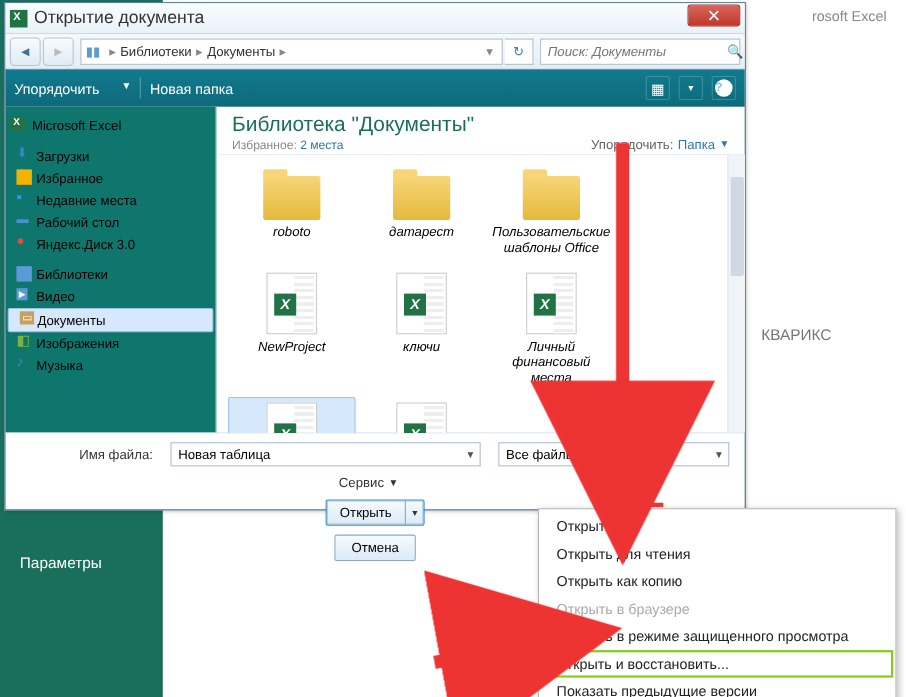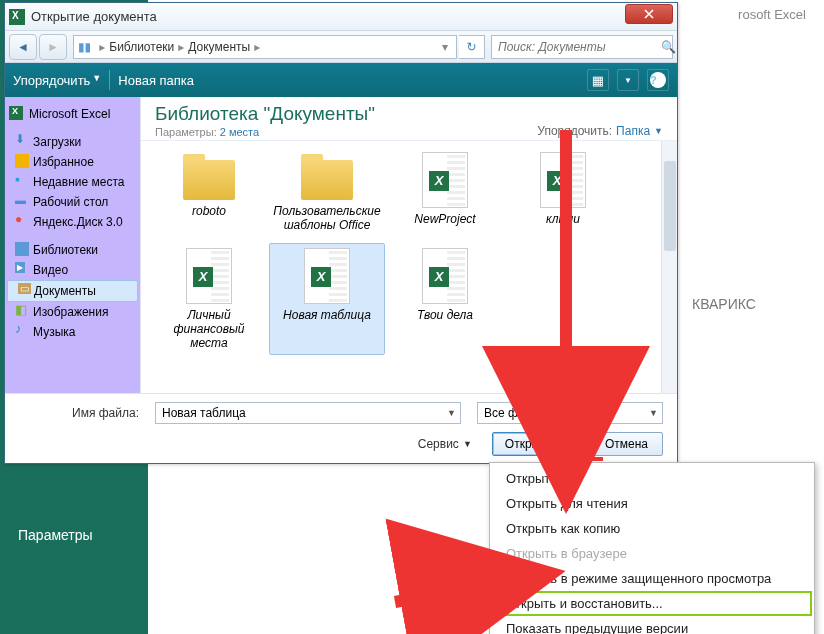--- a/index.html
+++ b/index.html
@@ -1,48 +1,48 @@
 <!DOCTYPE html>
 <html><head>
 <meta charset="utf-8">
 <style>
   * { box-sizing: border-box; margin: 0; padding: 0; font-family: "Segoe UI", Tahoma, sans-serif; }
   body { width: 824px; height: 634px; background: #fff; position: relative; overflow: hidden; font-size: 12px; }
 
   .bg-excel-title { position:absolute; right:18px; top:7px; color:#888; font-size:13px; }
   .bg-teal { position:absolute; left:0; top:0; width:148px; height:634px; background:#1a6f5c; }
-  .bg-params { position:absolute; left:18px; top:503px; color:#fff; font-size:14px;margin-top:24px; }
+  .bg-params { position:absolute; left:18px; top:503px; color:#fff; font-size:14px; }
   .bg-kvariks { position:absolute; left:692px; top:296px; color:#777; font-size:14px; }
 
   .dialog { position:absolute; left:4px; top:2px; width:674px; height:462px; background:#fff; border:1px solid #3a6a8a; box-shadow:1px 1px 3px rgba(0,0,0,0.2);}
   .titlebar { height:28px; background:linear-gradient(#fafdff,#e9f2f9); border-bottom:1px solid #cfd9e3; display:flex; align-items:center; padding:0 4px; }
   .titlebar .app-icon { width:16px; height:16px; background:#217346; margin-right:6px; position:relative;}
   .titlebar .app-icon::after{content:"X"; color:#fff; font-size:10px; font-weight:bold; position:absolute; left:3px; top:1px;}
-  .titlebar .title { flex:1; color:#333; font-size:13px; }
+  .titlebar .title { flex:1; color:#333; font-size:16px; }
   .titlebar .close { width:48px; height:20px; background:linear-gradient(#d9655a,#c0392b); border:1px solid #a33; border-radius:3px; display:flex; align-items:center; justify-content:center; margin-left:auto; margin-top:-6px;}
   .titlebar .close svg { width:10px; height:10px; }
 
   .navbar { height:32px; background:linear-gradient(#f4f9fd,#e4edf5); border-bottom:1px solid #cad6e2; display:flex; align-items:center; padding:2px 4px; gap:2px;}
   .nav-btn { width:28px; height:26px; border:1px solid #b7c5d4; background:linear-gradient(#f8fbfe,#e1ebf4); border-radius:3px; display:flex; align-items:center; justify-content:center;}
   .nav-btn.round { border-radius:4px; }
   .breadcrumb { flex:1; height:24px; border:1px solid #b0bfcf; background:#fff; display:flex; align-items:center; padding:0 4px; font-size:12px; color:#333; margin-left:4px;}
   .breadcrumb .sep { color:#888; margin:0 4px; }
   .refresh-btn { width:26px; height:24px; border:1px solid #b0bfcf; border-left:none; background:#fff; display:flex; align-items:center; justify-content:center;}
   .searchbox { width:182px; height:24px; border:1px solid #b0bfcf; background:#fff; display:flex; align-items:center; margin-left:4px;}
   .searchbox input { border:none; flex:1; padding:0 6px; font-style:italic; color:#888; font-size:12px; outline:none;}
   .searchbox .mag { width:24px; display:flex; align-items:center; justify-content:center; color:#4a7ba8;}
 
   .toolbar { height:34px; background:linear-gradient(#117a8e,#0d6a7a); display:flex; align-items:center; padding:0 8px; gap:8px; color:#fff; font-size:13px;}
-  .toolbar .tb-item { display:flex; align-items:flex-start; gap:2px; cursor:pointer;}
+  .toolbar .tb-item { display:flex; align-items:flex-start; gap:20px; cursor:pointer;}
   .toolbar .divider { width:1px; height:20px; background:rgba(255,255,255,0.3);}
   .toolbar .spacer { flex:1; }
   .toolbar .tb-icon { width:22px; height:22px; display:flex; align-items:center; justify-content:center; border:1px solid rgba(255,255,255,0.2); border-radius:2px;}
 
   .main { display:flex; height:296px; }
-  .sidebar { width:136px; border-right:1px solid #dde5ee; background:#c4b5fd; overflow:hidden;}
+  .sidebar { width:192px; border-right:1px solid #dde5ee; background:#0f766e; overflow:hidden;}
   .side-group { padding:4px 0;}
   .side-heading { padding:6px 8px 3px 24px; position:relative; font-size:12px;}
   .side-heading.excel .sq{ position:absolute; left:4px; top:5px; width:14px; height:14px; background:#217346;}
   .side-heading.excel .sq::after{content:"X"; color:#fff; font-size:9px; position:absolute; left:3px; top:0; font-weight:bold;}
   .side-item { padding:3px 4px 3px 28px; position:relative; font-size:12px; cursor:pointer;}
   .side-item.sel { background:#d6e8fb; border:1px solid #9ec3e8; border-radius:2px; margin:0 2px; padding-left:26px;}
   .side-ic { position:absolute; left:10px; top:2px; width:14px; height:14px; }
   .side-ic.fav { background:#f5b301;}
   .side-ic.fav::after{content:"★"; color:#f5b301; font-size:13px; position:absolute; left:-1px; top:-3px; background:none;}
   .side-ic.dl::after{content:"⬇"; color:#3b88c3; font-size:12px; position:absolute; left:0; top:-2px;}
@@ -77,21 +77,21 @@
   .thumb.xls::before{content:""; position:absolute; right:2px; top:2px; width:18px; height:52px; background:repeating-linear-gradient(#eee,#eee 3px,#fff 3px,#fff 6px);}
 
   .scroll-v { position:absolute; right:0; top:0; bottom:0; width:16px; background:#f0f3f7; border-left:1px solid #dde5ee;}
   .scroll-v .thumb-bar { position:absolute; left:2px; top:20px; width:12px; height:90px; background:#cfd9e3; border-radius:2px;}
 
   .bottom { border-top:1px solid #dde5ee; padding:8px 14px 10px;}
   .row { display:flex; align-items:center; gap:16px; margin-bottom:8px;}
   .row .lbl { width:120px; text-align:right; color:#333; font-size:12px;}
   .combo { height:22px; border:1px solid #b0bfcf; background:#fff; display:flex; align-items:center; padding:0 4px 0 6px; font-size:12px; gap:6px;}
   .combo .dd { margin-left:auto; color:#555; font-size:9px; }
-  .bottom-btns { display:flex; justify-content:flex-end; align-items:center; gap:8px;}
+  .bottom-btns { display:flex; justify-content:flex-end; align-items:center; gap:8px;flex-direction:column;}
   .link-tool { color:#333; font-size:12px; display:flex; align-items:center; gap:4px; margin-right:12px;}
   .btn { height:24px; border:1px solid #8aa8c8; background:linear-gradient(#f6fbff,#dceaf6); padding:0 14px; font-size:12px; display:flex; align-items:center; border-radius:2px;}
   .btn.split { padding:0; }
   .btn.split .main-part{ padding:0 12px; border-right:1px solid #8aa8c8; height:100%; display:flex; align-items:center;}
   .btn.split .dd-part{ width:16px; display:flex; align-items:center; justify-content:center; font-size:8px; color:#333;}
   .btn.primary { border-color:#3b88c3; box-shadow:0 0 0 1px #9ec3e8 inset;}
 
   .dropdown-menu { position:absolute; left:489px; top:462px; width:326px; background:#fff; border:1px solid #b8b8b8; box-shadow:2px 2px 6px rgba(0,0,0,0.25); padding:3px 2px; z-index:50;}
   .menu-item { padding:5px 14px; font-size:13px; color:#222; cursor:pointer;}
   .menu-item.disabled { color:#aaa; cursor:default;}
@@ -192,38 +192,42 @@
         <div class="side-item"><span class="side-ic img"></span><span>Изображения</span></div>
         <div class="side-item"><span class="side-ic mus"></span><span>Музыка</span></div>
       </div>
     </div>
 
     <div class="content">
       <div class="content-head">
         <div>
           <div class="lib-title">Библиотека "Документы"</div>
           <div class="lib-sub">
-            <span>Параметры:</span>
+            <span>Избранное:</span>
             <a href="#">2 места</a>
           </div>
         </div>
         <div class="head-right">
           <span>Упорядочить:</span>
           <a href="#">Папка</a>
           <span class="chev">▼</span>
         </div>
       </div>
       <div class="file-area">
         <div class="file-grid" id="file-grid">
             <div class="file-item">
               <div class="thumb folder"></div>
               <div>roboto</div>
             </div>
             <div class="file-item">
               <div class="thumb folder"></div>
+              <div>датарест</div>
+            </div>
+            <div class="file-item">
+              <div class="thumb folder"></div>
               <div>Пользовательские шаблоны Office</div>
             </div>
             <div class="file-item">
               <div class="thumb xls"></div>
               <div>NewProject</div>
             </div>
             <div class="file-item">
               <div class="thumb xls"></div>
               <div>ключи</div>
             </div>
@@ -247,21 +251,21 @@
     </div>
   </div>
 
   <div class="bottom">
     <div class="row">
       <div class="lbl">Имя файла:</div>
       <div class="combo" style="flex:1;">
         <span>Новая таблица</span>
         <span class="dd">▼</span>
       </div>
-      <div class="combo" style="width:186px;">
+      <div class="combo" style="width:210px;">
         <span>Все файлы</span>
         <span class="dd">▼</span>
       </div>
     </div>
     <div class="bottom-btns">
       <div class="link-tool">
         <span>Сервис</span>
         <span style="font-size:9px;">▼</span>
       </div>
       <div class="btn split primary">

